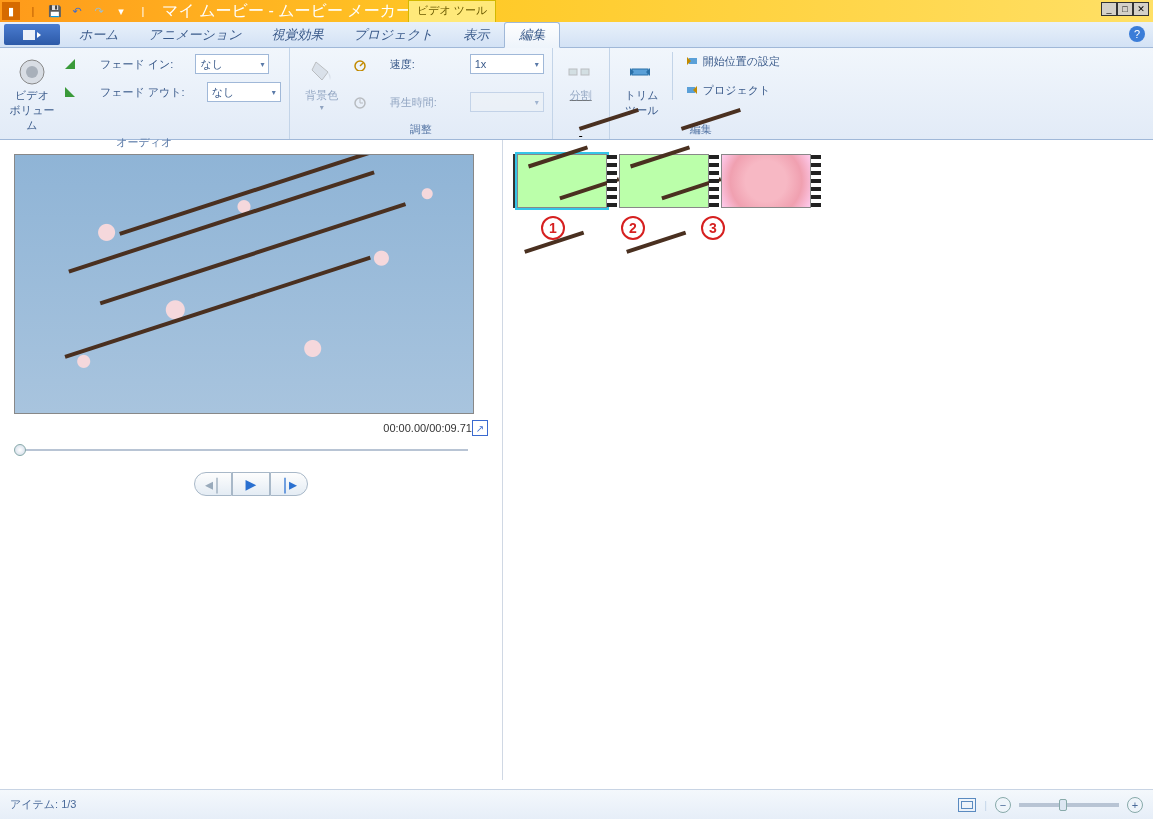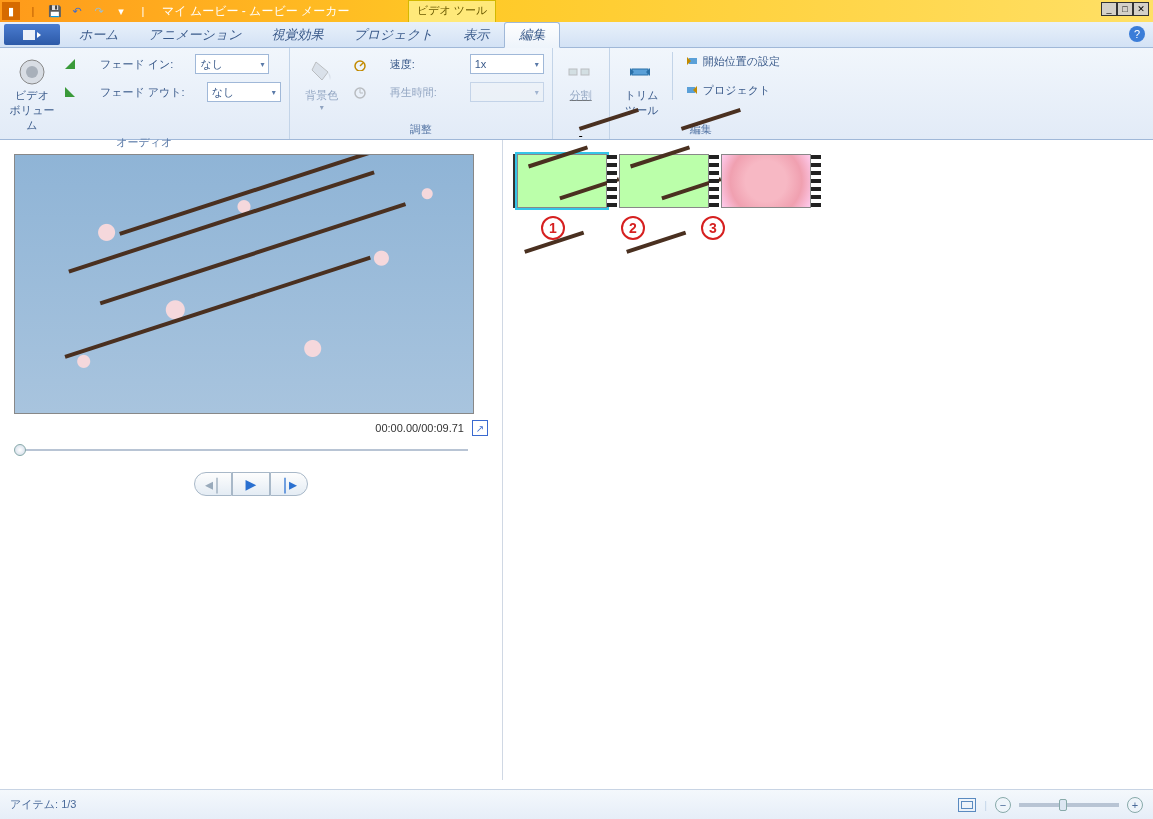--- a/index.html
+++ b/index.html
@@ -2,21 +2,21 @@
 <html><head>
 <meta charset="utf-8">
 <style>
 * { margin: 0; padding: 0; box-sizing: border-box; font-family: "Meiryo", "MS UI Gothic", sans-serif; }
 body { width: 1153px; height: 819px; background: #fff; overflow: hidden; position: relative; }
 
 
 .titlebar { height: 22px; background: linear-gradient(to right, #ff9a1a 0%, #ffc926 40%, #ffe066 100%); display: flex; align-items: center; position: relative; }
 .titlebar-left { display: flex; align-items: center; height: 100%; }
 .qat-icon { width: 18px; height: 18px; display: flex; align-items: center; justify-content: center; margin: 0 2px; font-size: 11px; color: #fff; }
-.title-text { color: #fff; font-size: 12px; margin-left: 8px; }
+.title-text { color: #fff; font-size: 16px; margin-left: 8px; }
 .context-tab { position: absolute; left: 408px; top: 0; height: 22px; background: #ffe97a; border: 1px solid #d4b800; border-bottom: none; padding: 2px 8px; font-size: 11px; color: #6b5a00; }
 .window-controls { position: absolute; right: 4px; top: 2px; display: flex; gap: 0; }
 .win-btn { width: 16px; height: 14px; border: 1px solid #333; background: #d4d0c8; font-size: 9px; display: flex; align-items: center; justify-content: center; cursor: pointer; }
 
 
 .tabs-row { height: 26px; background: linear-gradient(#e8f0fa, #d3e2f5); border-bottom: 1px solid #a0b8d8; display: flex; align-items: stretch; }
 .file-menu { width: 56px; background: linear-gradient(#4a7cd0, #2d5aa8); display: flex; align-items: center; justify-content: center; margin: 2px 4px; border-radius: 2px; cursor: pointer; }
 .file-menu svg { fill: #fff; }
 .tab { padding: 9px 14px; display: flex; align-items: center; font-size: 13px; color: #3a5a8a; cursor: pointer; border: 1px solid transparent; font-style: italic; }
 .tab.active { background: linear-gradient(#fefefe, #eef4fb); border: 1px solid #a0b8d8; border-bottom: 1px solid #eef4fb; border-radius: 3px 3px 0 0; margin-bottom: -1px; }
@@ -34,21 +34,21 @@
 .field-row .icon { width: 16px; height: 16px; display: flex; align-items: center; justify-content: center; }
 .combo { width: 74px; height: 20px; border: 1px solid #a0b8d8; background: #fff; font-size: 11px; padding: 0 16px 0 4px; position: relative; display: flex; align-items: center; }
 .combo::after { content: "▾"; position: absolute; right: 4px; font-size: 8px; color: #5a7aa8; }
 .combo.disabled { background: #eef2f7; color: #aaa; }
 .small-btn { display: flex; align-items: center; gap: 4px; font-size: 11px; color: #3a5a8a; cursor: pointer; padding: 2px 4px; }
 
 
 .main { display: flex; height: 640px; }
 .preview-pane { width: 503px; border-right: 1px solid #d0d8e4; padding: 14px 14px 0 14px; }
 .preview-img { width: 460px; height: 260px; border: 1px solid #888; background: #87a8c5; position: relative; overflow: hidden; }
-.time-row { display: flex; justify-content: flex-end; align-items: center; gap: 8px; margin-top: 6px; font-size: 11px; color: #333; }
+.time-row { display: flex; justify-content: flex-end; align-items: center; gap: 0; margin-top: 6px; font-size: 11px; color: #333; }
 .slider-track { margin-top: 10px; width: 460px; height: 8px; position: relative; }
 .slider-line { position: absolute; top: 3px; left: 6px; right: 6px; height: 2px; background: #b8c4d4; }
 .slider-thumb { position: absolute; left: 0px; top: -2px; width: 12px; height: 12px; border-radius: 50%; background: radial-gradient(#fff,#cdd8e6); border: 1px solid #8aa; }
 .play-controls { display: flex; justify-content: center; margin-top: 18px; gap: 0; }
 .play-btn { width: 38px; height: 24px; border: 1px solid #a8b8c8; background: linear-gradient(#fdfdfd,#e4ecf4); display: flex; align-items: center; justify-content: center; cursor: pointer; }
 .play-btn:first-child { border-radius: 12px 0 0 12px; }
 .play-btn:last-child { border-radius: 0 12px 12px 0; }
 
 .storyboard { flex: 1; padding: 14px 10px; }
 .clips { display: flex; gap: 2px; }
@@ -179,21 +179,21 @@
               <svg width="14" height="14">
                 <circle cx="7" cy="9" r="5" fill="none" stroke="#c28a00" stroke-width="1.5"></circle>
                 <line x1="7" y1="9" x2="10" y2="6" stroke="#c28a00" stroke-width="1.5"></line>
               </svg>
             </span>
           <span style="width:58px;">速度:</span>
           <div class="combo">
               <span>1x</span>
             </div>
         </div>
-        <div class="field-row" style="margin-top:8px;opacity:0.5;">
+        <div class="field-row" style="margin-top:18px;opacity:0.5;">
           <span class="icon">
               <svg width="14" height="14">
                 <circle cx="7" cy="8" r="5" fill="none" stroke="#888" stroke-width="1.5"></circle>
                 <line x1="7" y1="8" x2="7" y2="4" stroke="#888"></line>
                 <line x1="7" y1="8" x2="10" y2="8" stroke="#888"></line>
               </svg>
             </span>
           <span style="width:58px;">再生時間:</span>
           <div class="combo disabled">
               <span></span>

